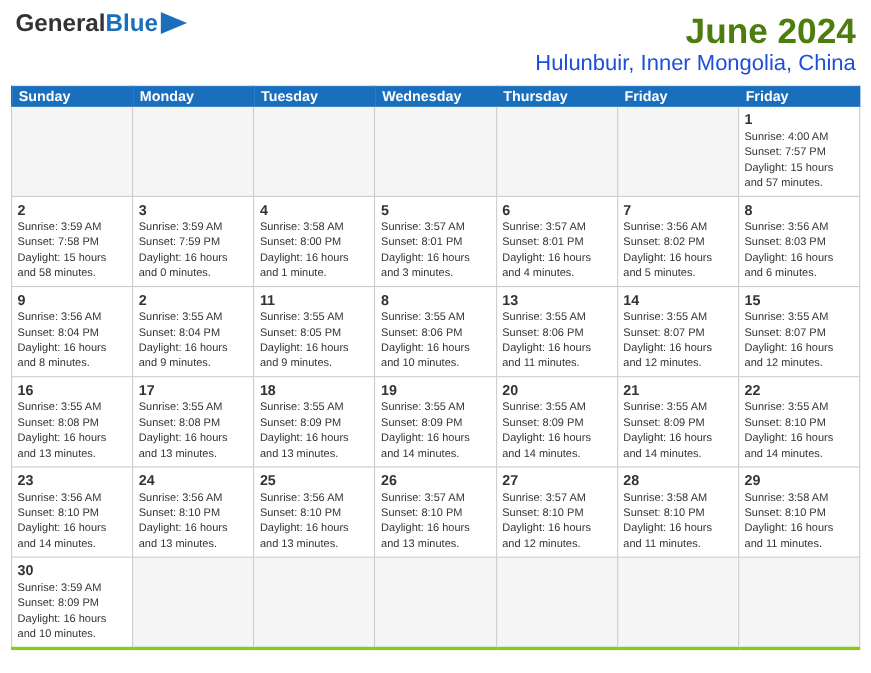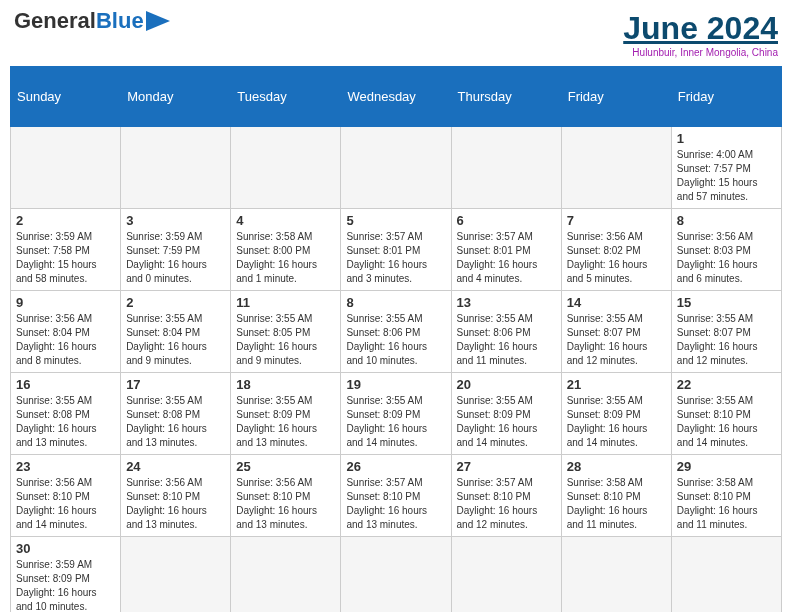--- a/index.html
+++ b/index.html
@@ -30,38 +30,37 @@
     }
     .logo-text span.blue {
       color: #1a6fbd;
     }
     .title-block {
       text-align: right;
     }
     .calendar-title {
       font-size: 32px;
       font-weight: bold;
-      color: #0c4a6e;
-      text-decoration: underline;
+      color: #4d7c0f;
     }
     .calendar-subtitle {
-      font-size: 10px;
-      color: #a21caf;
+      font-size: 20px;
+      color: #1d4ed8;
     }
     .calendar {
       width: 100%;
       border-collapse: collapse;
       border: 1px solid #ccc;
     }
     .calendar th {
       background-color: #1a6fbd;
       color: #fff;
       font-size: 13px;
-      font-weight: normal;
-      padding: 22px 6px;
+      font-weight: bold;
+      padding: 1px 6px;
       border: 1px solid #1a6fbd;
       text-align: left;
     }
     .calendar td {
       border: 1px solid #ccc;
       vertical-align: top;
       padding: 4px 5px;
       font-size: 10px;
       color: #333;
       background: #fff;

